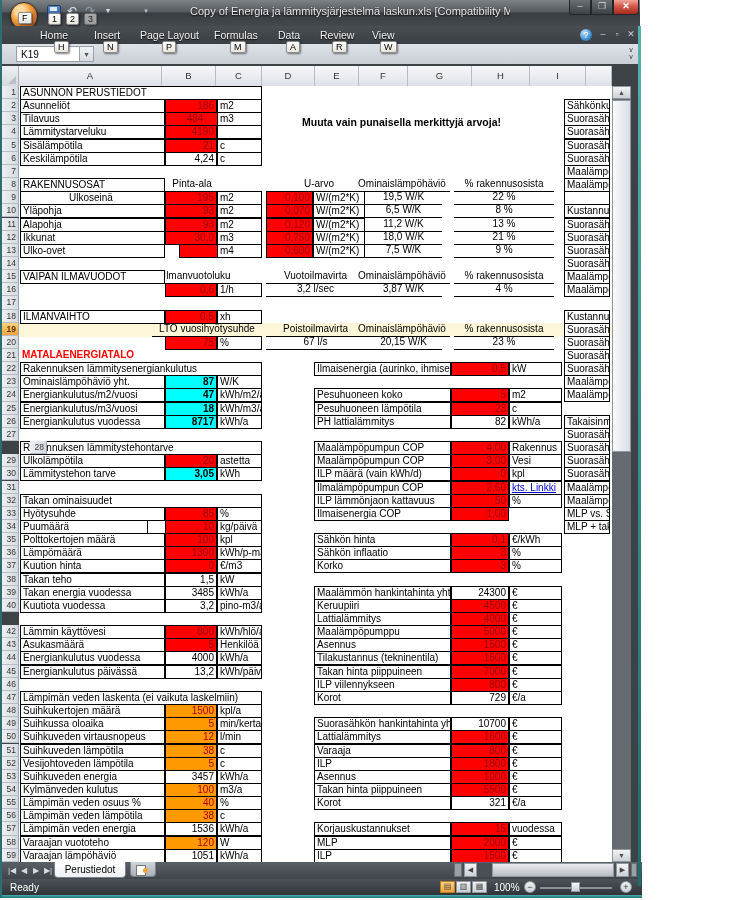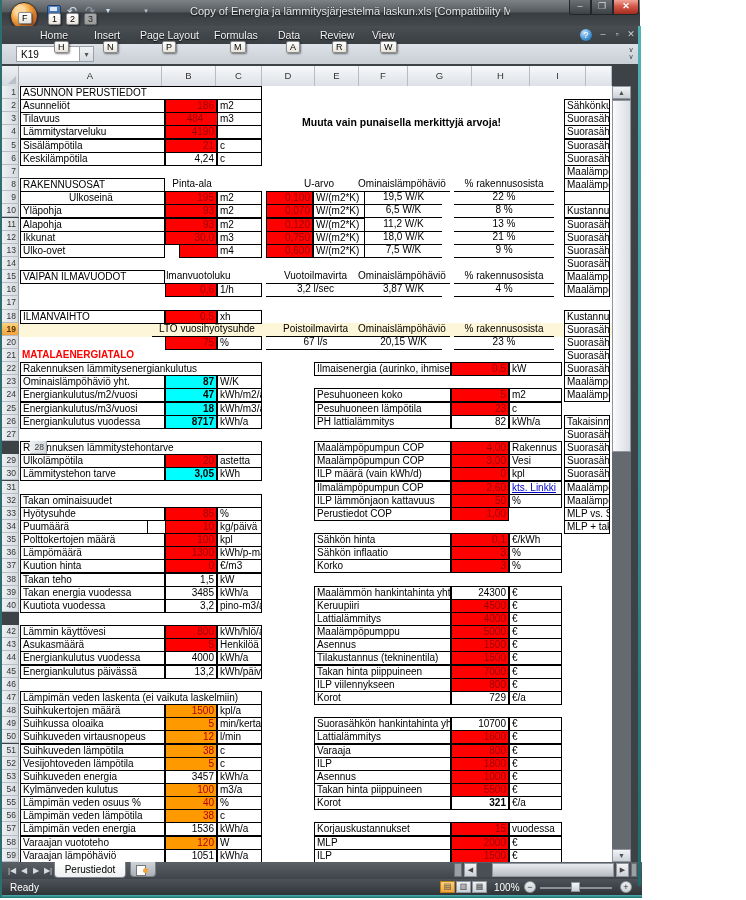--- a/index.html
+++ b/index.html
@@ -306,21 +306,21 @@
         <div class="c link" style="left: 507px; top: 480.5px; width: 53px;">kts. Linkki</div>
         <div class="c clip" style="left: 562px; top: 480.5px; width: 46px;">Maalämpö</div>
         <div class="c lbl" style="left: 18px; top: 493.65px; width: 242px;">Takan ominaisuudet</div>
         <div class="c lbl" style="left: 312px; top: 493.65px; width: 137px;">ILP lämmönjaon kattavuus</div>
         <div class="c red" style="left: 449px; top: 493.65px; width: 58px;">50</div>
         <div class="c unit" style="left: 507px; top: 493.65px; width: 53px;">%</div>
         <div class="c clip" style="left: 562px; top: 493.65px; width: 46px;">Maalämpö</div>
         <div class="c lbl" style="left: 18px; top: 506.8px; width: 145px;">Hyötysuhde</div>
         <div class="c red" style="left: 163px; top: 506.8px; width: 52px;">85</div>
         <div class="c unit" style="left: 215px; top: 506.8px; width: 45px;">%</div>
-        <div class="c lbl" style="left: 312px; top: 506.8px; width: 137px;">Perustiedot COP</div>
+        <div class="c lbl" style="left: 312px; top: 506.8px; width: 137px;">Ilmaisenergia COP</div>
         <div class="c red" style="left: 449px; top: 506.8px; width: 58px;">1,00</div>
         <div class="c clip" style="left: 562px; top: 506.8px; width: 46px;">MLP vs. S</div>
         <div class="c lbl" style="left: 18px; top: 519.95px; width: 128px;">Puumäärä</div>
         <div class="c red" style="left: 163px; top: 519.95px; width: 52px;">10</div>
         <div class="c unit" style="left: 215px; top: 519.95px; width: 45px;">kg/päivä</div>
         <div class="c clip" style="left: 562px; top: 519.95px; width: 46px;">MLP + tak</div>
         <div class="c lbl" style="left: 18px; top: 533.1px; width: 145px;">Polttokertojen määrä</div>
         <div class="c red" style="left: 163px; top: 533.1px; width: 52px;">100</div>
         <div class="c unit" style="left: 215px; top: 533.1px; width: 45px;">kpl</div>
         <div class="c lbl" style="left: 312px; top: 533.1px; width: 137px;">Sähkön hinta</div>
@@ -423,21 +423,21 @@
         <div class="c lbl" style="left: 18px; top: 782.95px; width: 145px;">Kylmänveden kulutus</div>
         <div class="c org" style="left: 163px; top: 782.95px; width: 52px;">100</div>
         <div class="c unit" style="left: 215px; top: 782.95px; width: 45px;">m3/a</div>
         <div class="c lbl" style="left: 312px; top: 782.95px; width: 137px;">Takan hinta piippuineen</div>
         <div class="c red" style="left: 449px; top: 782.95px; width: 58px;">5500</div>
         <div class="c unit" style="left: 507px; top: 782.95px; width: 53px;">€</div>
         <div class="c lbl" style="left: 18px; top: 796.1px; width: 145px;">Lämpimän veden osuus %</div>
         <div class="c org" style="left: 163px; top: 796.1px; width: 52px;">40</div>
         <div class="c unit" style="left: 215px; top: 796.1px; width: 45px;">%</div>
         <div class="c lbl" style="left: 312px; top: 796.1px; width: 137px;">Korot</div>
-        <div class="c val" style="left: 449px; top: 796.1px; width: 58px; font-weight: bold;">321</div>
+        <div class="c val" style="left: 449px; top: 796.1px; width: 58px;">321</div>
         <div class="c unit" style="left: 507px; top: 796.1px; width: 53px;">€/a</div>
         <div class="c lbl" style="left: 18px; top: 809.25px; width: 145px;">Lämpimän veden lämpötila</div>
         <div class="c org" style="left: 163px; top: 809.25px; width: 52px;">38</div>
         <div class="c unit" style="left: 215px; top: 809.25px; width: 45px;">c</div>
         <div class="c lbl" style="left: 18px; top: 822.4px; width: 145px;">Lämpimän veden energia</div>
         <div class="c val" style="left: 163px; top: 822.4px; width: 52px;">1536</div>
         <div class="c unit" style="left: 215px; top: 822.4px; width: 45px;">kWh/a</div>
         <div class="c lbl" style="left: 312px; top: 822.4px; width: 137px;">Korjauskustannukset</div>
         <div class="c red" style="left: 449px; top: 822.4px; width: 58px;">15</div>
         <div class="c unit" style="left: 507px; top: 822.4px; width: 53px;">vuodessa</div>

